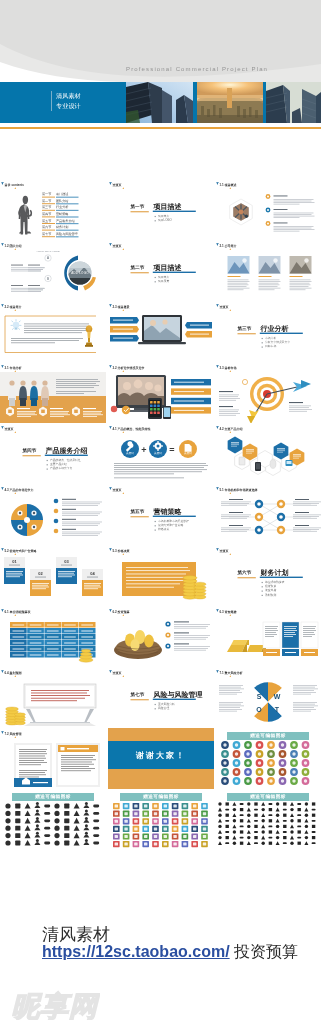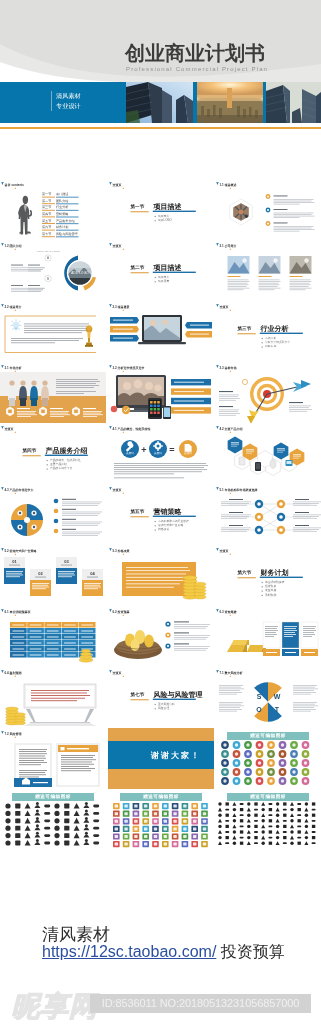--- a/index.html
+++ b/index.html
@@ -32,44 +32,43 @@
 
   
   .sec-no{position:absolute;font-size:4.6px;font-weight:700;color:#2b2b2b;line-height:4.6px;white-space:nowrap;}
   .sec-ttl{position:absolute;font-size:7px;font-weight:700;color:#1b1b1b;line-height:7px;white-space:nowrap;}
   .sec-li{position:absolute;font-size:2.8px;color:#666;line-height:2.8px;white-space:nowrap;}
 
 
   
   .toc-no{position:absolute;left:42px;font-size:3.1px;color:#3a3a3a;line-height:3.1px;white-space:nowrap;}
   .toc-ttl{position:absolute;left:56px;font-size:3.1px;color:#3a3a3a;line-height:3.1px;white-space:nowrap;}
-  .thanks-txt{position:absolute;left:15px;top:22px;width:106px;text-align:center;font-size:8px;
+  .thanks-txt{position:absolute;left:0;top:22px;width:106px;text-align:center;font-size:8px;
     font-weight:700;color:#fff;letter-spacing:2px;}
   .icons-banner{position:absolute;left:12px;top:4px;width:82px;height:8px;background:#7fc0bf;
     color:#fff;font-size:4.6px;font-weight:700;text-align:center;line-height:8px;letter-spacing:0.5px;}
   
   .ftr-brand{position:absolute;left:42px;top:927px;font-size:17px;color:#2e2e2e;line-height:16px;}
   .ftr-link{position:absolute;left:42px;top:944px;font-size:16px;color:#2b4fa0;line-height:16px;white-space:nowrap;}
-  .ftr-link u{text-decoration:underline;}
+  .ftr-link u{text-decoration:underline;font-weight:bold;}
   .ftr-suffix{color:#2b2b2b;text-decoration:none;}
   .wm{position:absolute;left:0px;top:984px;width:100px;height:36px;}
   .wm-id{position:absolute;left:90px;top:994px;width:221px;height:19px;background:#d2d2d2;color:#f0f0f0;
     font-size:11px;line-height:19px;letter-spacing:-0.1px;white-space:nowrap;text-align:center;}
 </style>
 </head>
 <body>
 
 <div class="page">
   <div class="header">
     <div class="hdr-grey"></div>
     <svg class="hdr-swoosh" viewBox="0 0 321 82" preserveAspectRatio="none">
       <path d="M0 44 C 60 76, 150 88, 321 64 L321 82 L0 82 Z" fill="#e8e8e7"></path>
       <path d="M0 62 C 50 80, 110 84, 180 82 L0 82 Z" fill="#ffffff"></path>
     </svg>
-    <div class="hdr-title">创业商业计划书</div>
     <div class="hdr-sub">Professional Commercial Project Plan</div>
     <div class="hdr-band"></div>
     <div class="hdr-tagwrap">
       <div class="hdr-tag">清风素材</div>
       <div class="hdr-tag">专业设计</div>
     </div>
 
     <svg class="ph" style="left:126px;width:67px;" viewBox="0 0 67 41" preserveAspectRatio="none">
       <defs>
           <linearGradient id="sky1" x1="0" y1="1" x2="1" y2="0">
@@ -1660,14 +1659,13 @@
         <div class="icons-banner"><span>赠送可编辑图标</span></div>
       </div>
 </div>
 
   <div class="ftr-brand">清风素材</div>
   <div class="ftr-link"><u>https://12sc.taobao.com/</u><span class="ftr-suffix"> 投资预算</span></div>
 
   <svg class="wm" viewBox="0 0 96 30">
     <text x="11" y="28" font-size="27" font-weight="700" fill="none" stroke="#e4e4e4" stroke-width="1.3" font-style="italic" letter-spacing="0.5">昵享网</text>
   </svg>
-  <div class="wm-id">ID:8536011 NO:20180513231056857000</div>
 </div>
 
 </body></html>

